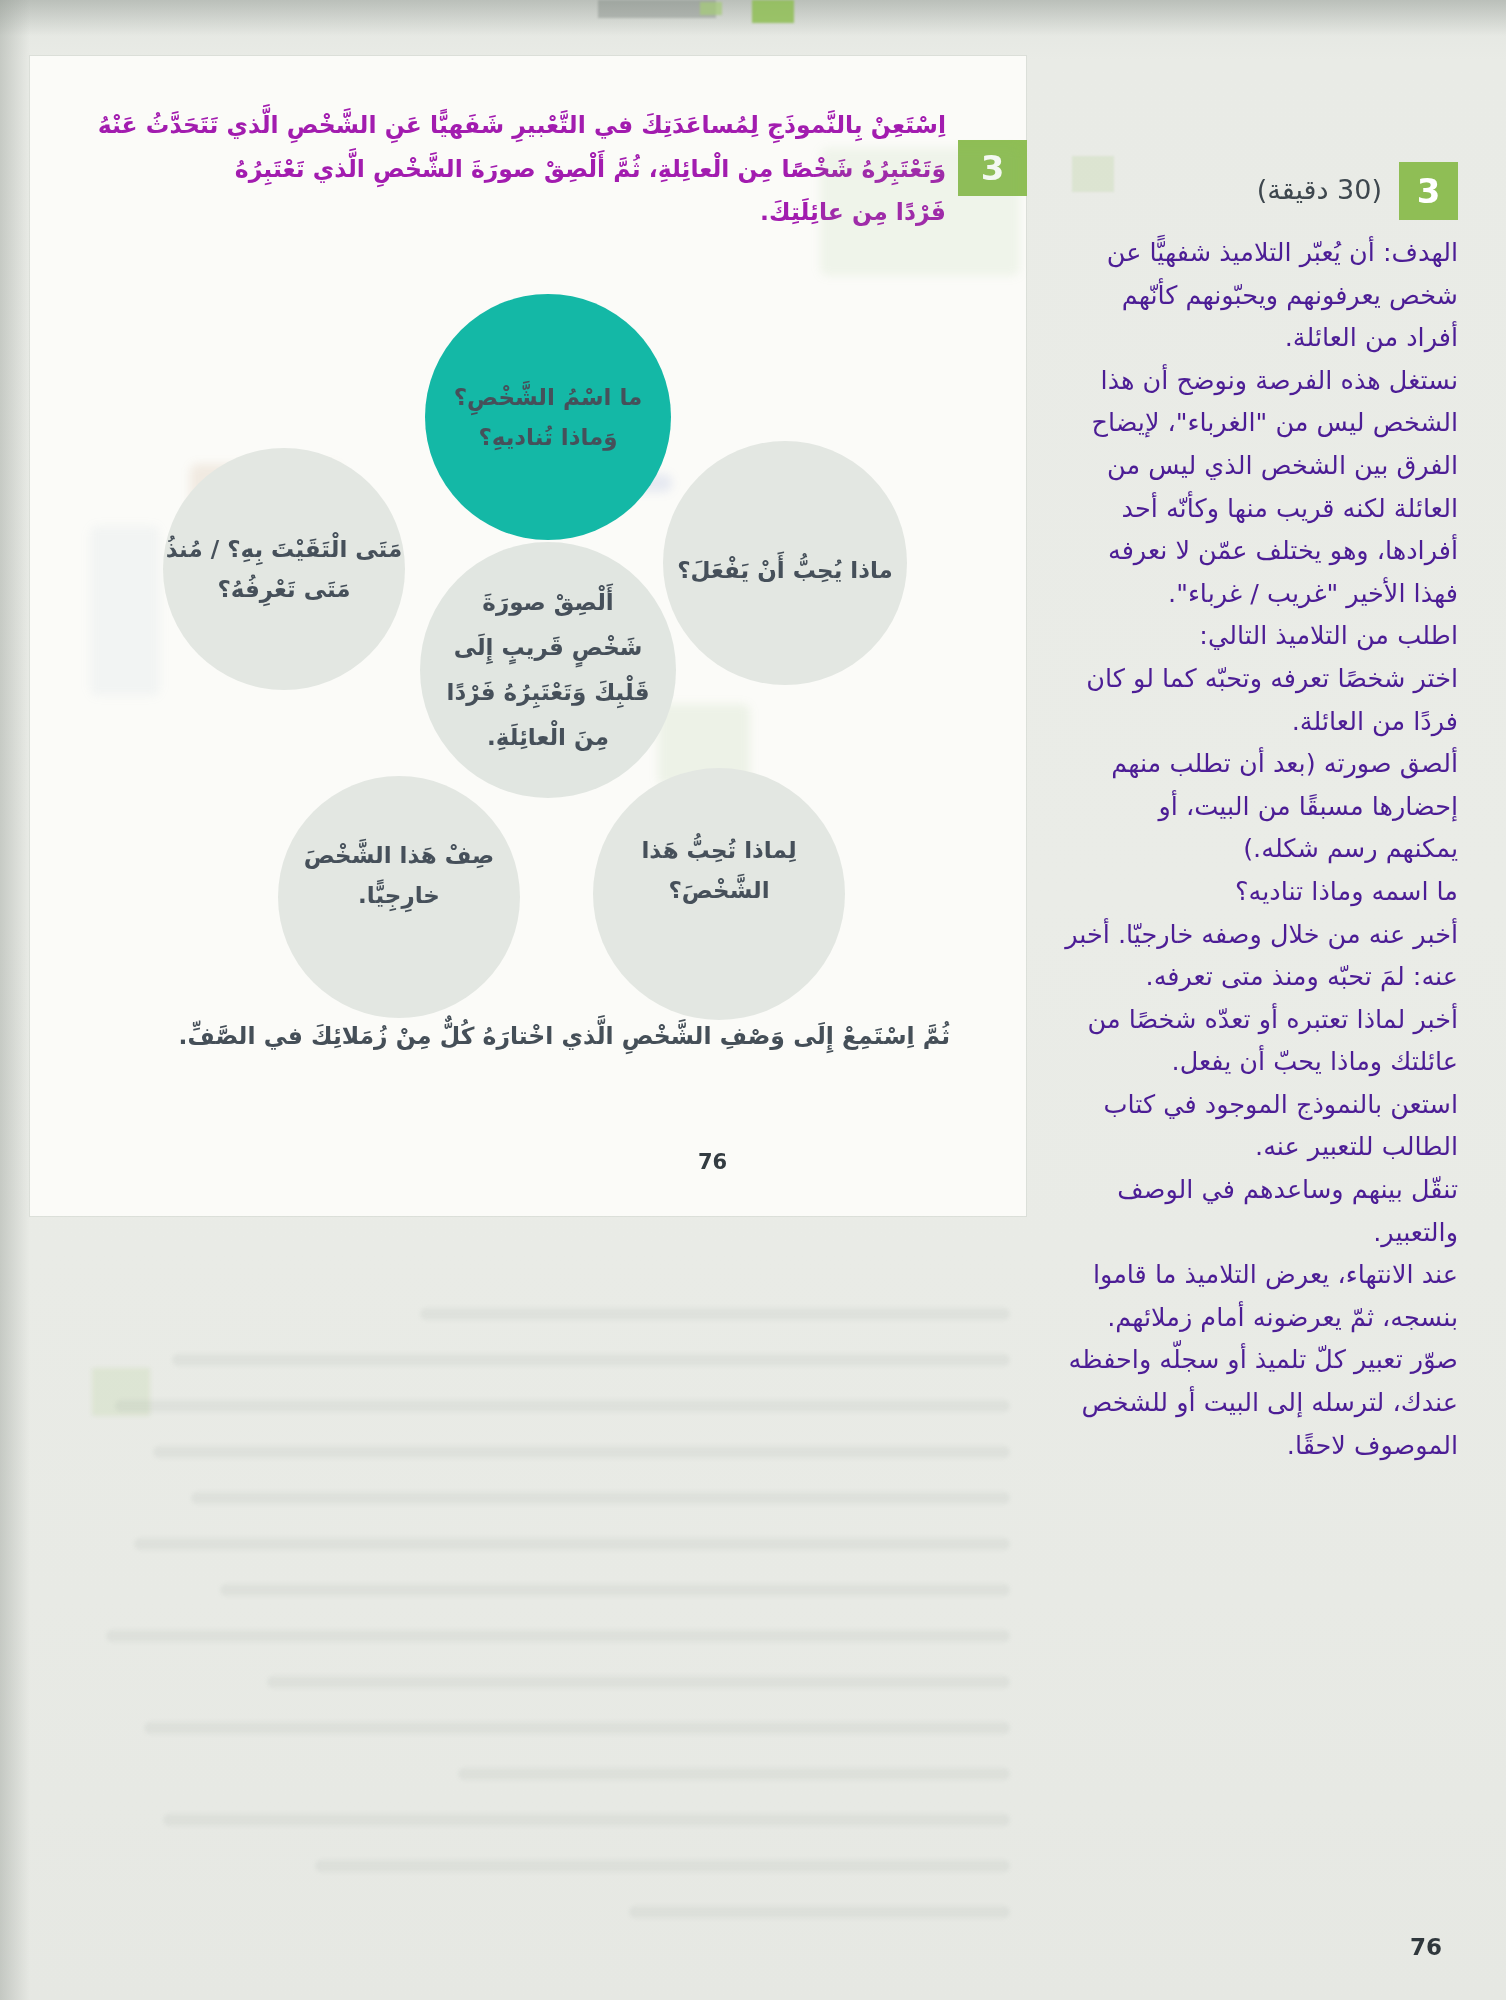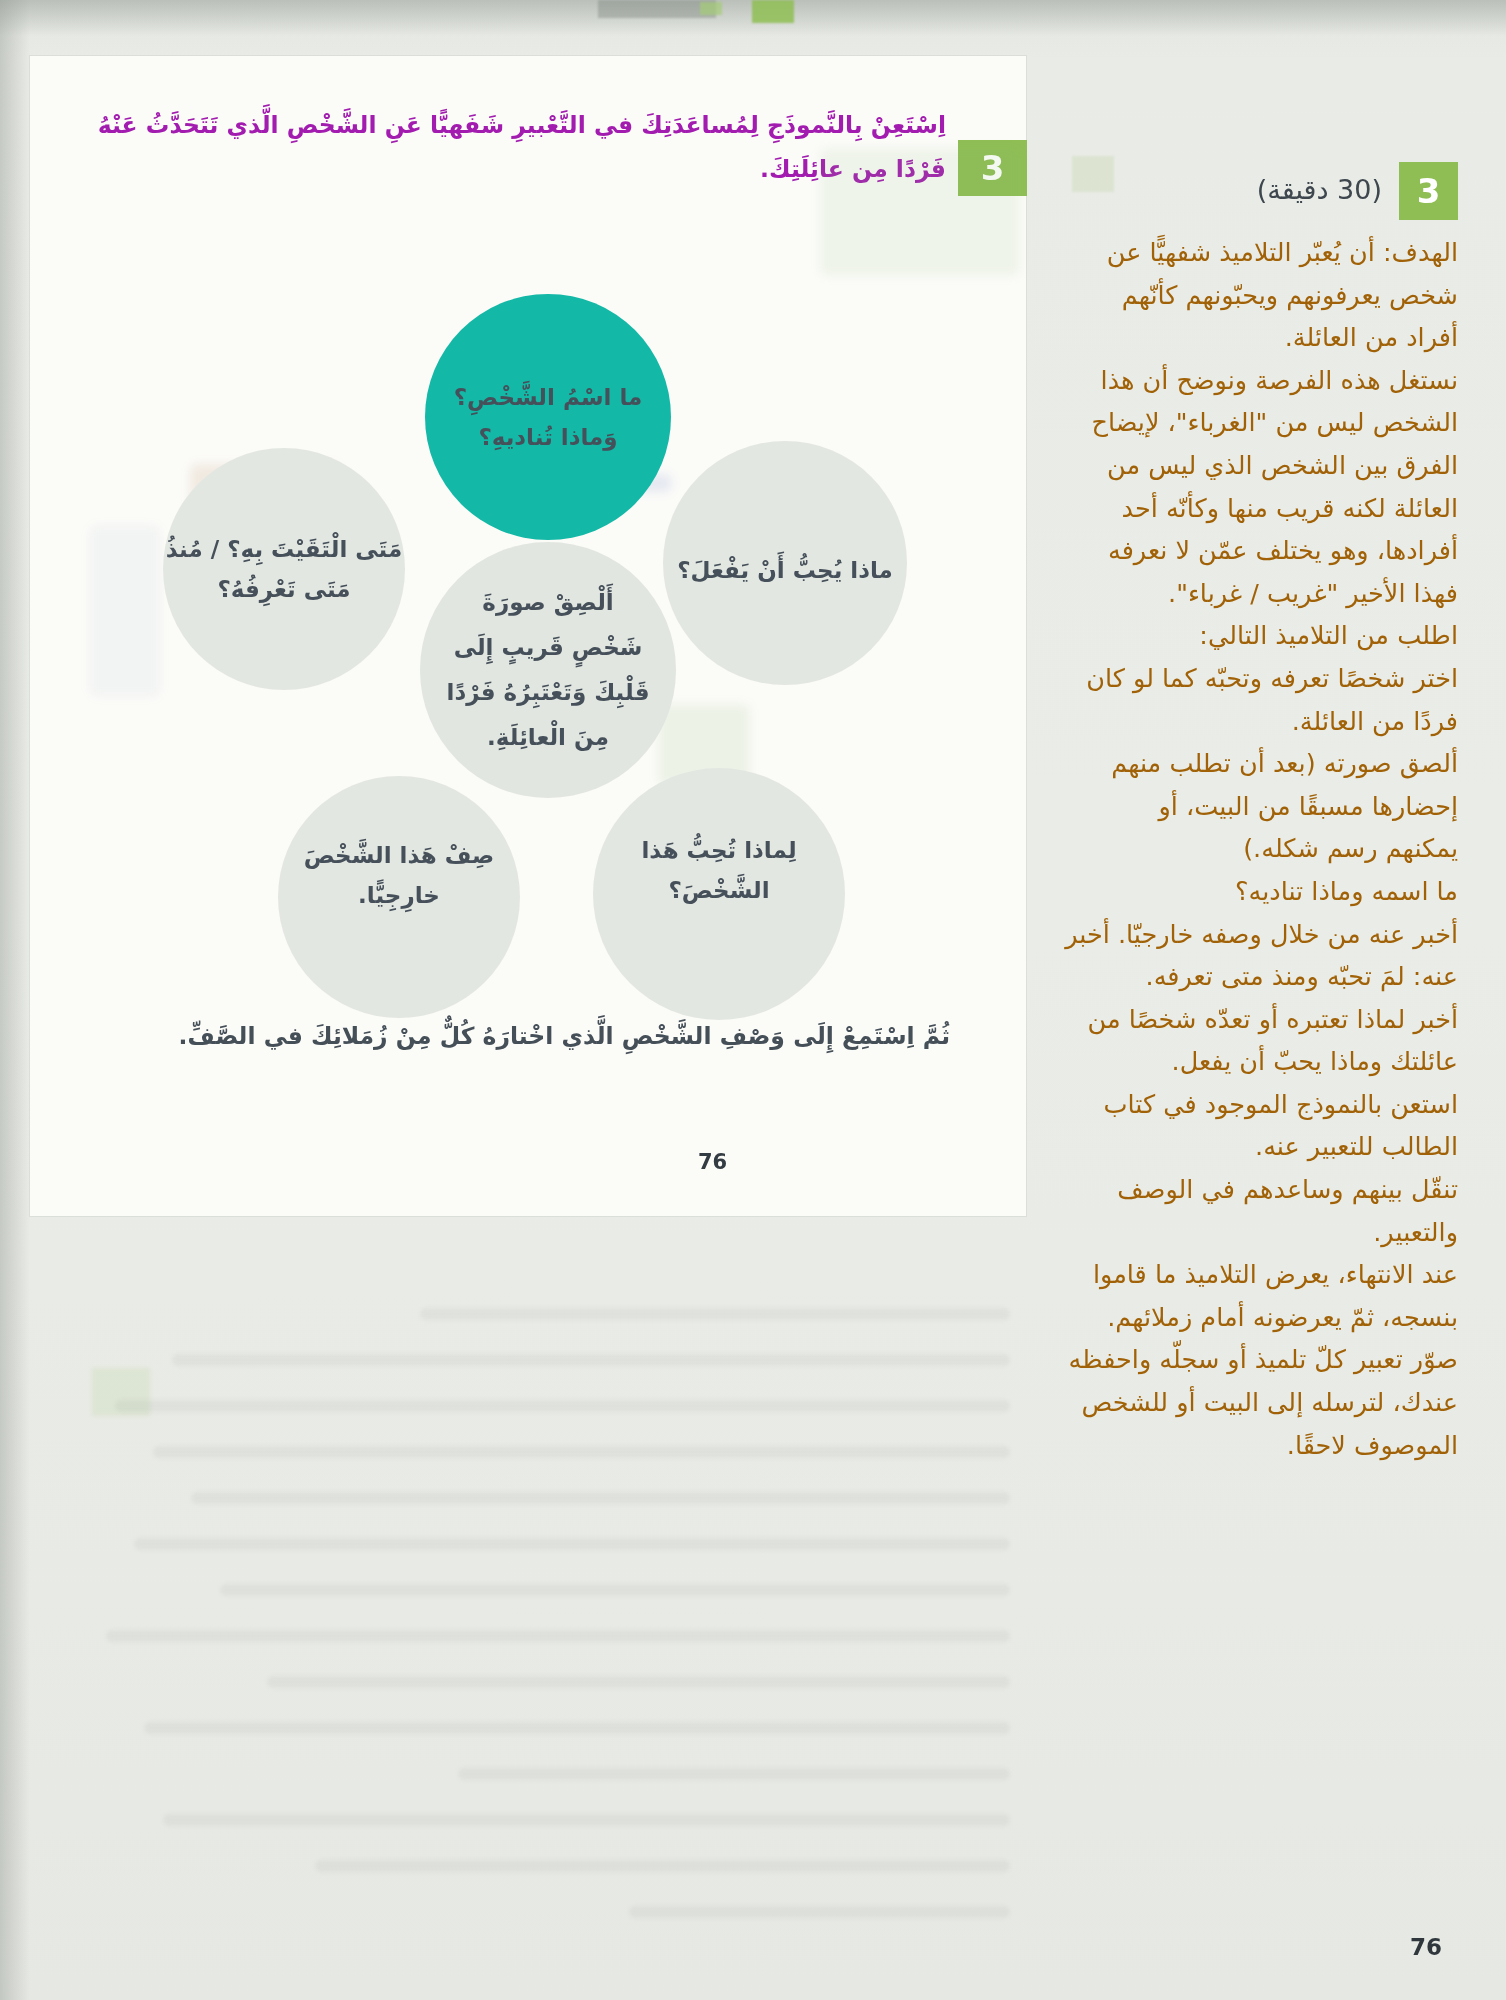--- a/index.html
+++ b/index.html
@@ -53,21 +53,21 @@
   .blob4{left:598px;top:418px;width:44px;height:18px;background:rgba(80,110,200,.12);}
   .blob5{left:628px;top:648px;width:92px;height:82px;background:rgba(120,170,90,.10);}
   .blob6{left:60px;top:470px;width:70px;height:170px;background:rgba(140,165,190,.08);}
 
   
   .badge-side{position:absolute;right:48px;top:162px;width:59px;height:58px;font-size:34px;}
   .ghost-badge2{position:absolute;left:1072px;top:156px;width:42px;height:36px;
     background:rgba(143,190,85,.14);filter:blur(1px);}
   .duration{position:absolute;right:124px;top:174px;direction:rtl;color:#3e474e;font-size:27px;}
   .notes{position:absolute;right:48px;top:231px;width:414px;direction:rtl;text-align:right;
-    color:#a16207;font-size:25.5px;line-height:42.6px;font-weight:400;}
+    color:#4c1d95;font-size:25.5px;line-height:42.6px;font-weight:400;}
   .note-line{white-space:nowrap;}
 
   
   .ghosts{position:absolute;left:58px;top:1308px;width:952px;opacity:.55;filter:blur(2px);direction:rtl;}
   .gline{height:12px;background:rgba(125,138,132,.18);border-radius:6px;margin-bottom:34px;}
   .gline:nth-child(1){width:62%;}  .gline:nth-child(2){width:88%;}
   .gline:nth-child(3){width:94%;}  .gline:nth-child(4){width:90%;}
   .gline:nth-child(5){width:86%;}  .gline:nth-child(6){width:92%;}
   .gline:nth-child(7){width:83%;}  .gline:nth-child(8){width:95%;}
   .gline:nth-child(9){width:78%;}  .gline:nth-child(10){width:91%;}
@@ -86,20 +86,21 @@
 <div class="frag frag-gray"></div>
 <div class="frag frag-green-a"></div>
 <div class="frag frag-green-b"></div>
 
 <div class="white-page">
 
   <div class="badge badge-main">3</div>
 
   <div class="instructions">
     <div>اِسْتَعِنْ بِالنَّموذَجِ لِمُساعَدَتِكَ في التَّعْبيرِ شَفَهيًّا عَنِ الشَّخْصِ الَّذي تَتَحَدَّثُ عَنْهُ</div>
+    <div>وَتَعْتَبِرُهُ شَخْصًا مِن الْعائِلةِ، ثُمَّ أَلْصِقْ صورَةَ الشَّخْصِ الَّذي تَعْتَبِرُهُ</div>
     <div>فَرْدًا مِن عائِلَتِكَ.</div>
   </div>
 
   <div class="blob blob1"></div>
   <div class="blob blob2"></div>
   <div class="blob blob3"></div>
   <div class="blob blob4"></div>
   <div class="blob blob5"></div>
   <div class="blob blob6"></div>
 

